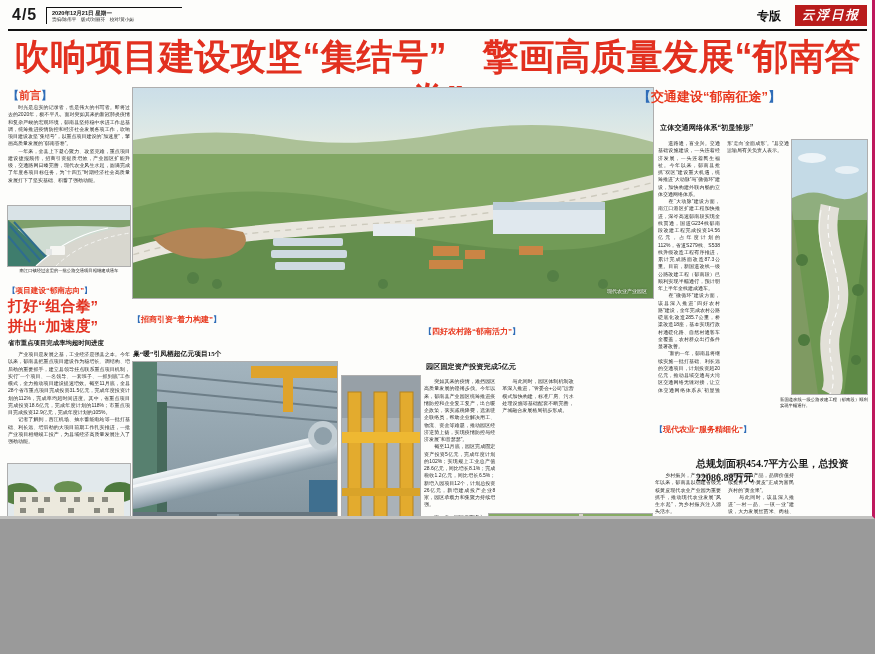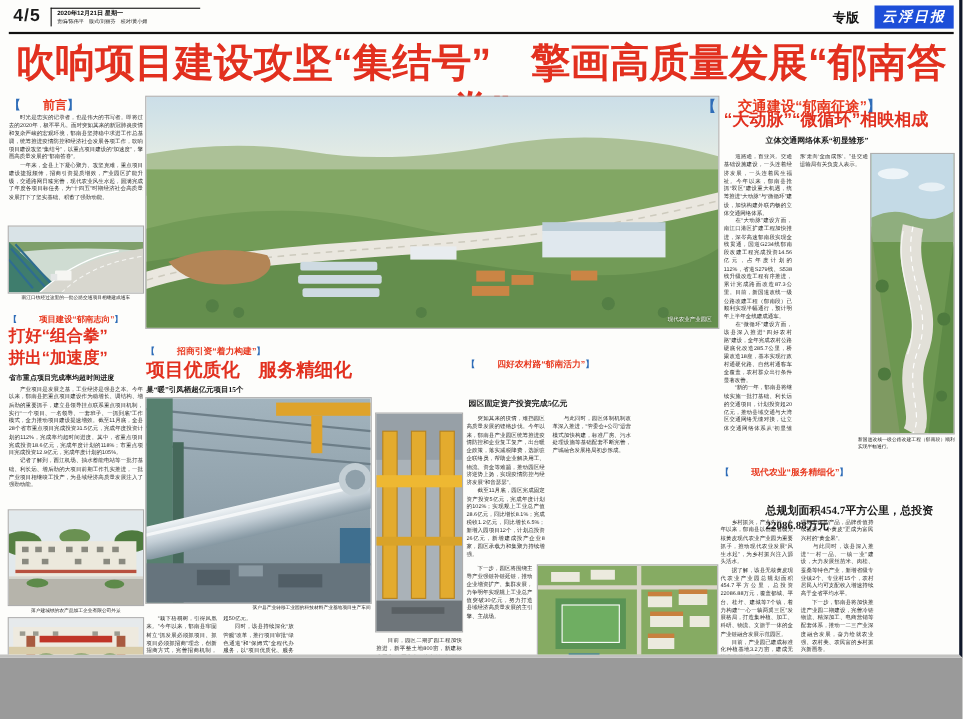--- a/index.html
+++ b/index.html
@@ -1,38 +1,38 @@
 <!DOCTYPE html>
 <html><head>
 <meta charset="utf-8">
 <style>
   html,body{margin:0;padding:0;background:#9a9a9a;}
-  #paper{position:relative;width:875px;height:598px;background:#fdfdfb;overflow:hidden;
+  #paper{position:relative;width:875px;height:519px;background:#fdfdfb;overflow:hidden;
          font-family:"Liberation Sans",sans-serif;color:#222;
-         border-right:3px solid #0f172a;border-bottom:3px solid #c2c2c0;box-sizing:border-box;text-decoration:underline;}
+         border-right:3px solid #be185d;border-bottom:3px solid #c2c2c0;box-sizing:border-box;text-decoration:underline;}
   .abs{position:absolute;}
   .jt{text-align:justify;}
   .pre{white-space:pre-line;}
   .ov{overflow:hidden;}
   
   .pagenum{font-size:16px;font-weight:600;color:#1a1a1a;letter-spacing:1px;}
   .datebox{border-left:1.6px solid #111;border-top:1.6px solid #111;padding:1px 0 0 5px;}
   .dateline{font-size:5.6px;font-weight:bold;color:#111;line-height:1.5;}
   .staffline{font-size:4.6px;color:#222;line-height:1.4;}
   .toprule{background:#111;}
   .edition{font-size:12px;font-weight:900;color:#111;}
-  .masthead{background:#1d4ed8;color:#fff;display:flex;align-items:center;justify-content:center;
+  .masthead{background:#b91c1c;color:#fff;display:flex;align-items:center;justify-content:center;
             font-family:"Liberation Serif",serif;font-style:italic;font-weight:bold;
             font-size:12.5px;letter-spacing:2px;}
   .mainhead{font-size:36px;font-weight:900;color:#e2301f;text-align:center;letter-spacing:0;
             line-height:1.2;font-family:"Liberation Sans",sans-serif;}
   
   .lbl{font-weight:bold;white-space:nowrap;}
   .lbl .bk{color:#2f6db8;}
-  .lbl .lt{color:#e8391f;margin-left:20px;}
+  .lbl .lt{color:#e8391f;}
   .redhead{color:#e2301f;font-weight:900;line-height:1.25;}
   .sub{font-family:"Liberation Serif",serif;font-weight:bold;color:#1d1d1d;}
   .body{font-size:5px;line-height:1.45;color:#2b2b2b;column-fill:auto;}
   .cap{font-size:4.3px;color:#222;line-height:1.4;}
   .photo{outline:0.5px solid #aeaeae;display:block;}
   .credit{font-size:5.5px;font-weight:bold;text-align:center;color:#111;}
   .rule{background:#111;}
   .overlaycap{position:absolute;right:6px;bottom:4px;color:#ffffff;font-size:5px;
               text-shadow:0 0 2px rgba(0,0,0,.6);}
 </style>
@@ -174,22 +174,21 @@
           <circle cx="250" cy="196" r="5"></circle>
         </g>
       <rect width="520" height="210" fill="#ffffff" opacity="0.04"></rect>
     </svg>
     <div class="overlaycap">现代农业产业园区</div>
   </div>
 
   <div class="abs lbl" style="left:638px;top:88px;font-size:13px;">
     <span class="bk">【</span><span class="lt">交通建设“郁南征途”</span><span class="bk">】</span>
   </div>
-  <div class="abs redhead" style="left:658px;top:100px;width:209px;font-size:15.5px;">“大动脉”“微循环”相映相成</div>
-  <div class="abs sub" style="left:660px;top:123px;font-size:7.2px;margin-left:36px;">立体交通网络体系“初显雏形”</div>
+  <div class="abs sub" style="left:660px;top:123px;font-size:7.2px;">立体交通网络体系“初显雏形”</div>
   <div class="abs body jt pre ov" style="left:658px;top:140px;width:131px;height:258px;column-count:2;column-gap:7px;">　　道路通，百业兴。交通基础设施建设，一头连着经济发展，一头连着民生福祉。今年以来，郁南县抢抓“双区”建设重大机遇，统筹推进“大动脉”与“微循环”建设，加快构建外联内畅的立体交通网络体系。
 　　在“大动脉”建设方面，南江口港区扩建工程加快推进，深岑高速郁南段实现全线贯通，国道G234线郁南段改建工程完成投资14.56亿元，占年度计划的112%，省道S279线、S538线升级改造工程有序推进，累计完成路面改造87.3公里。目前，新国道改线一级公路改建工程（郁南段）已顺利实现半幅通行，预计明年上半年全线建成通车。
 　　在“微循环”建设方面，该县深入推进“四好农村路”建设，全年完成农村公路硬底化改造285.7公里，桥梁改造18座，基本实现行政村通硬化路、自然村通客车全覆盖，农村群众出行条件显著改善。
 　　“新的一年，郁南县将继续实施一批打基础、利长远的交通项目，计划投资超20亿元，推动县域交通与大湾区交通网络无缝对接，让立体交通网络体系从‘初显雏形’走向‘全面成形’。”县交通运输局有关负责人表示。</div>
 
   <svg class="abs photo" style="left:792px;top:140px;" width="75" height="254" viewBox="0 0 75 254">
     <rect width="75" height="254" fill="#6d9751"></rect>
     <rect width="75" height="66" fill="#c4dae6"></rect>
     <ellipse cx="20" cy="18" rx="14" ry="5" fill="#ffffff" opacity="0.7"></ellipse>
     <ellipse cx="55" cy="30" rx="12" ry="4" fill="#ffffff" opacity="0.6"></ellipse>
@@ -214,21 +213,20 @@
   <div class="abs sub" style="left:696px;top:457px;font-size:10px;">总规划面积454.7平方公里，总投资22086.88万元</div>
   <div class="abs body jt pre ov" style="left:655px;top:472px;width:212px;height:176px;column-count:3;column-gap:7px;">　　乡村振兴，产业先行。今年以来，郁南县以创建省级无核黄皮现代农业产业园为重要抓手，推动现代农业发展“风生水起”，为乡村振兴注入源头活水。
 　　据了解，该县无核黄皮现代农业产业园总规划面积454.7平方公里，总投资22086.88万元，覆盖都城、平台、桂圩、建城等7个镇，着力构建“一心一轴两翼三区”发展格局，打造集种植、加工、科研、物流、文旅于一体的全产业链融合发展示范园区。
 　　目前，产业园已建成标准化种植基地3.2万亩，建成无核黄皮精深加工生产线6条，培育省市农业龙头企业12家、农民专业合作社86家，无核黄皮年产量达4.5万吨，全产业链产值超20亿元，带动农户1.2万户，户均增收超8000元。郁南无核黄皮获评国家地理标志保护产品，品牌价值持续提升，“小黄皮”正成为富民兴村的“黄金果”。
 　　与此同时，该县深入推进“一村一品、一镇一业”建设，大力发展丝苗米、肉桂、蚕桑等特色产业，新增省级专业镇2个、专业村15个，农村居民人均可支配收入增速持续高于全省平均水平。
 　　下一步，郁南县将加快推进产业园二期建设，完善冷链物流、精深加工、电商营销等配套体系，推动一二三产业深度融合发展，奋力绘就农业强、农村美、农民富的乡村振兴新画卷。</div>
 
   <div class="abs lbl" style="left:133px;top:314px;font-size:8px;">
     <span class="bk">【</span><span class="lt">招商引资“着力构建”</span><span class="bk">】</span>
   </div>
-  <div class="abs redhead" style="left:133px;top:326px;font-size:17px;">项目优质化　服务精细化</div>
   <div class="abs sub" style="left:133px;top:349px;font-size:6.8px;">巢“暖”引凤栖超亿元项目15个</div>
 
   <svg class="abs photo" style="left:133px;top:362px;" width="204" height="186" viewBox="0 0 204 186">
     <defs>
       <linearGradient id="hall" x1="0" y1="0" x2="0" y2="1">
         <stop offset="0" stop-color="#a3b4be"></stop>
           <stop offset="1" stop-color="#7e8f99"></stop>
       </linearGradient>
     </defs>
     <rect width="204" height="186" fill="url(#hall)"></rect>

